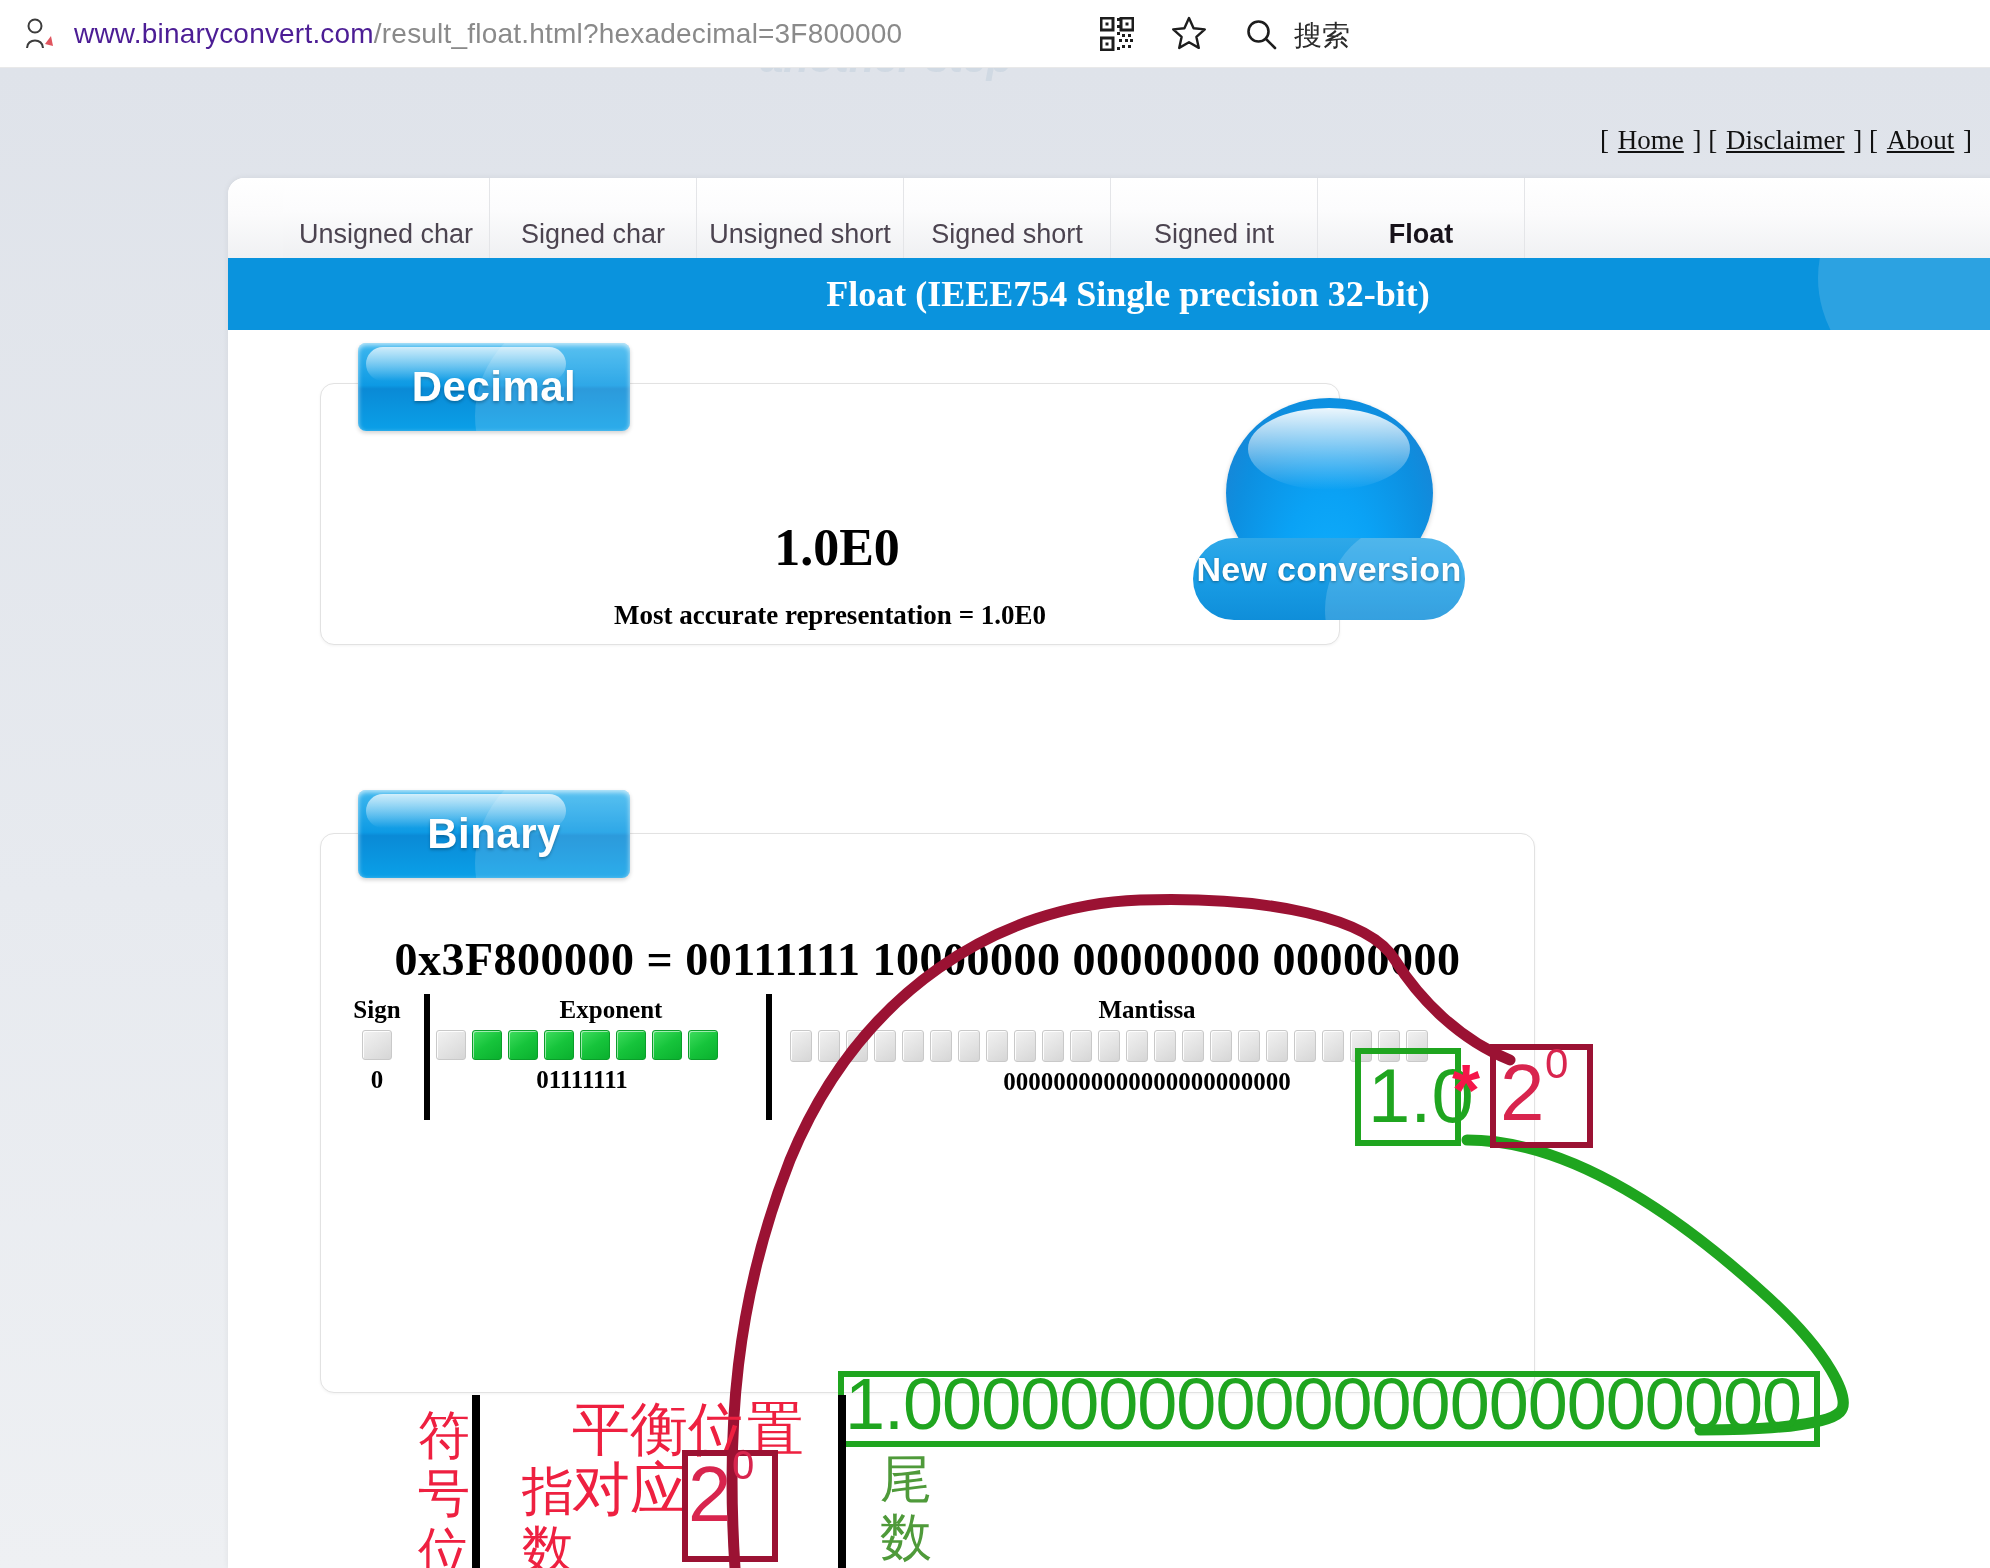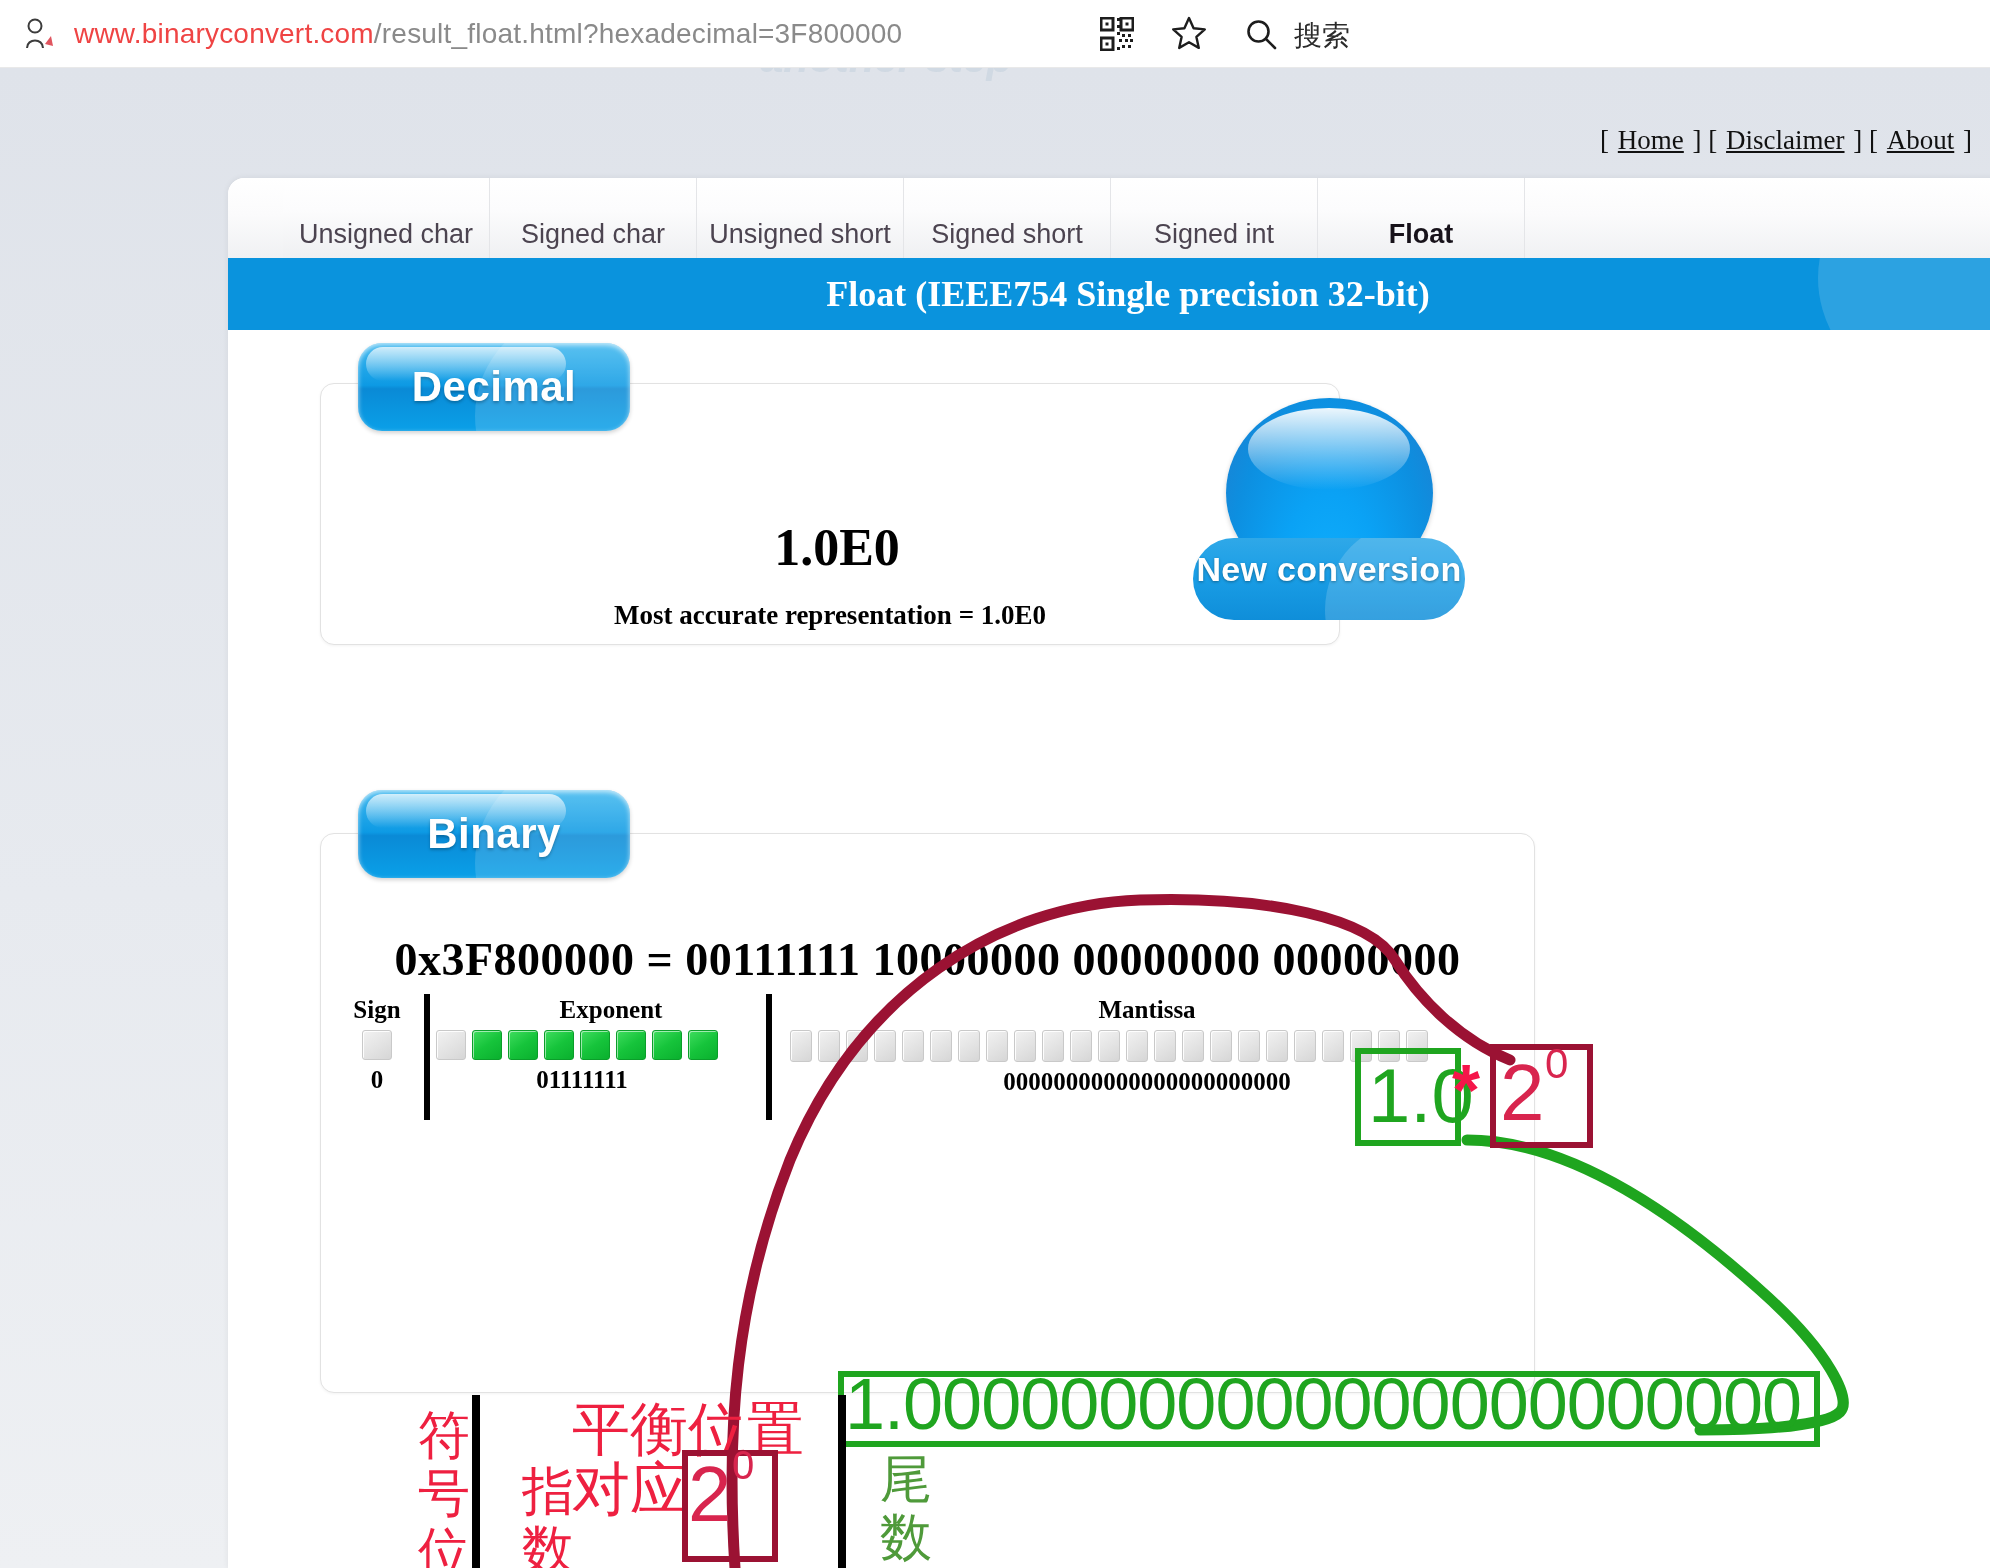--- a/index.html
+++ b/index.html
@@ -18,21 +18,21 @@
     z-index: 40;
   }
   #profile-icon {
     margin-left: 22px; width: 34px; height: 34px;
     display: flex; align-items: center; justify-content: center;
   }
   #url-text {
     margin-left: 18px; font-size: 28px; color: #3a3a3a; letter-spacing: .2px;
     white-space: nowrap;
   }
-  #url-text .host { color: #ef4444; }
+  #url-text .host { color: #4c1d95; }
   #url-text .path { color: #8a8a8a; }
   #chrome-right {
     margin-left: auto; display: flex; align-items: center; gap: 30px;
     margin-right: 640px;
   }
   .chrome-btn { width: 42px; height: 42px; display:flex; align-items:center; justify-content:center; cursor: pointer;}
   #search-group { display:flex; align-items:flex-end; gap: 12px; }
   #search-label { font-size: 28px; color: #2b2b2b; }
 
   
@@ -110,21 +110,21 @@
   .panel {
     position:absolute; background:#fff;
     border:1px solid #e2e2e2; border-radius:14px;
     box-shadow: 0 1px 3px rgba(0,0,0,.05);
   }
   #panel-decimal { left:92px; top:205px; width:1020px; height:262px; }
   #panel-binary  { left:92px; top:655px; width:1215px; height:560px; }
 
   .pill {
     position:absolute; z-index:12;
-    width:272px; height:88px; border-radius:24px;
+    width:272px; height:88px; border-radius:8px;
     background: linear-gradient(180deg,#3fb8ef 0%, #0d9ae4 48%, #0a8ad6 52%, #0aa0e8 100%);
     box-shadow: inset 0 2px 5px rgba(255,255,255,.7), 0 2px 4px rgba(0,0,0,.18);
     overflow:hidden;
   }
   .pill::before{
     content:""; position:absolute; left:8px; top:4px; width:200px; height:34px;
     border-radius:18px; background:linear-gradient(180deg,rgba(255,255,255,.75),rgba(255,255,255,0));
   }
   .pill::after{
     content:""; position:absolute; right:-55px; bottom:-90px; width:210px; height:210px;

